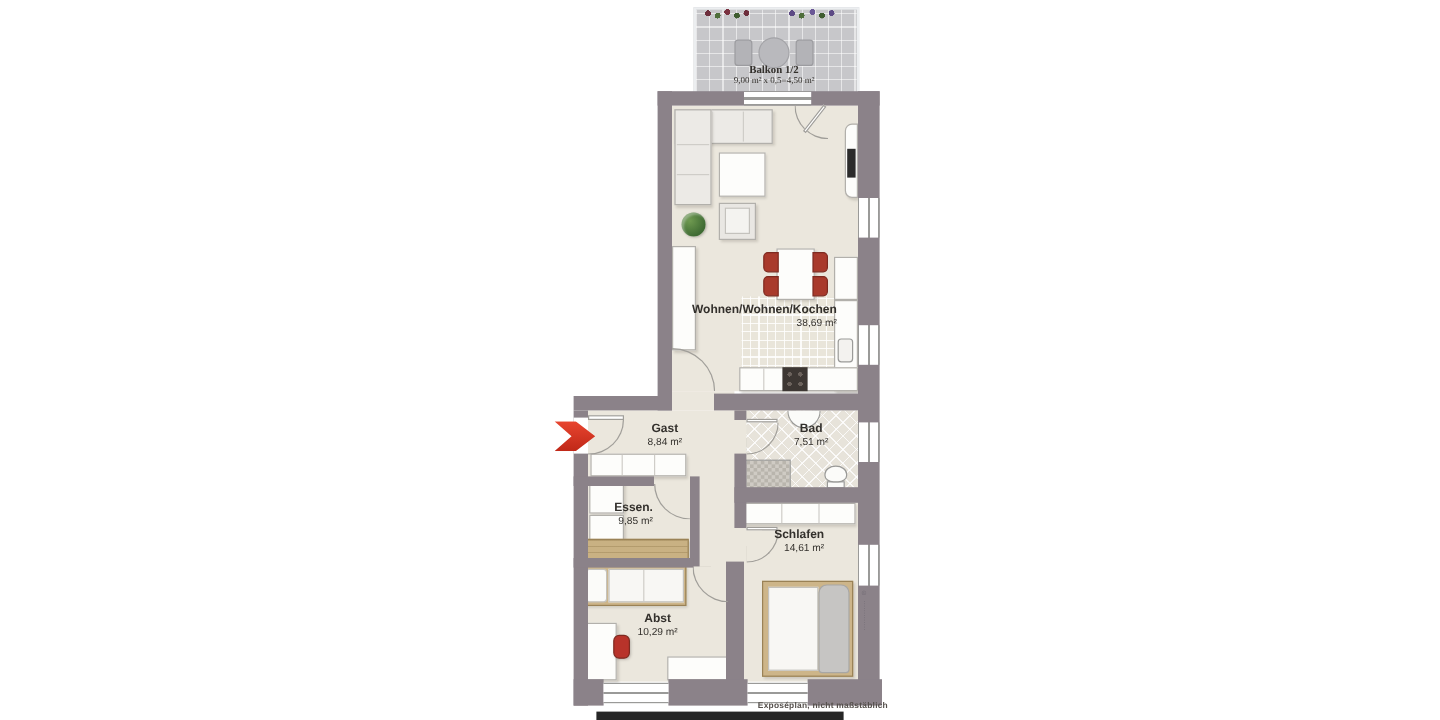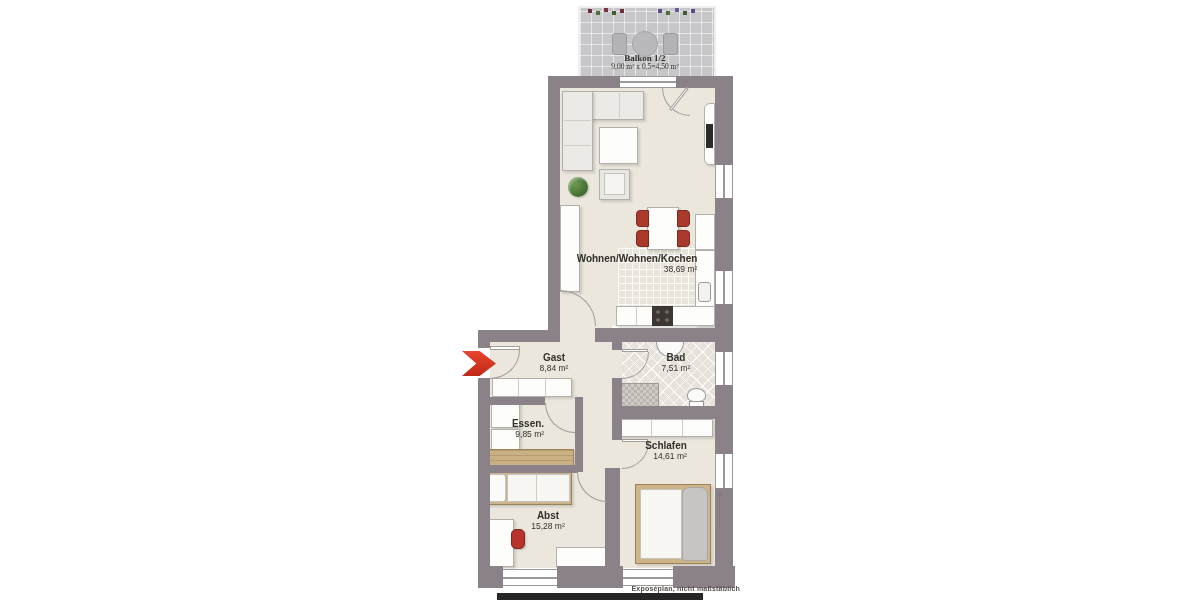--- a/index.html
+++ b/index.html
@@ -172,21 +172,21 @@
   <div class="rlabel" style="left:676px;top:352px;">
     <span class="nm">Bad</span>
     <span class="ar">7,51 m²</span>
   </div>
   <div class="rlabel" style="left:528px;top:418px;">
     <span class="nm">Essen.</span>
     <span class="ar">9,85 m²</span>
   </div>
   <div class="rlabel" style="left:548px;top:510px;">
     <span class="nm">Abst</span>
-    <span class="ar">15,28 m²</span>
+    <span class="ar">10,29 m²</span>
   </div>
   <div class="rlabel" style="left:666px;top:440px;">
     <span class="nm">Schlafen</span>
     <span class="ar">14,61 m²</span>
   </div>
 
   <div id="entry-arrow"></div>
   <div id="side-watermark">© ‧‧‧‧‧‧‧‧‧‧‧‧‧</div>
   <div id="footer-note">Exposéplan, nicht maßstäblich</div>
   <div id="scale-bar"></div>

